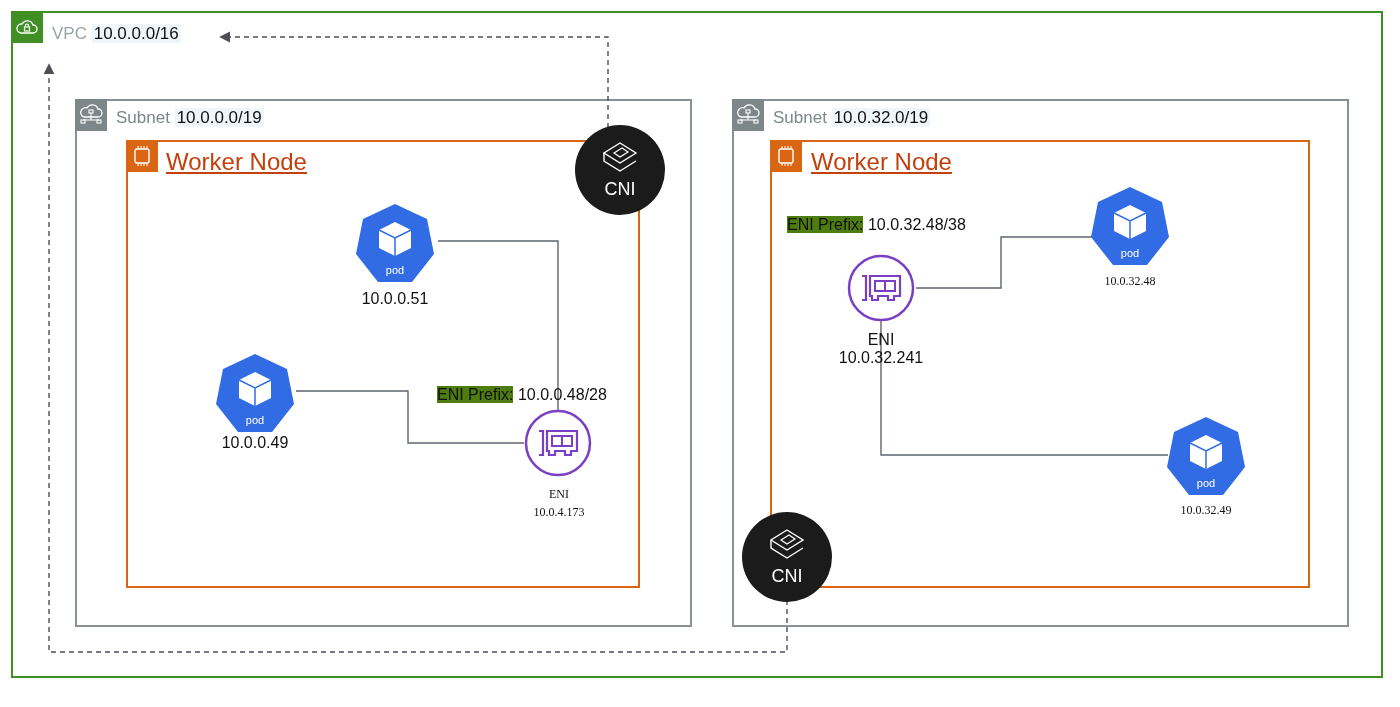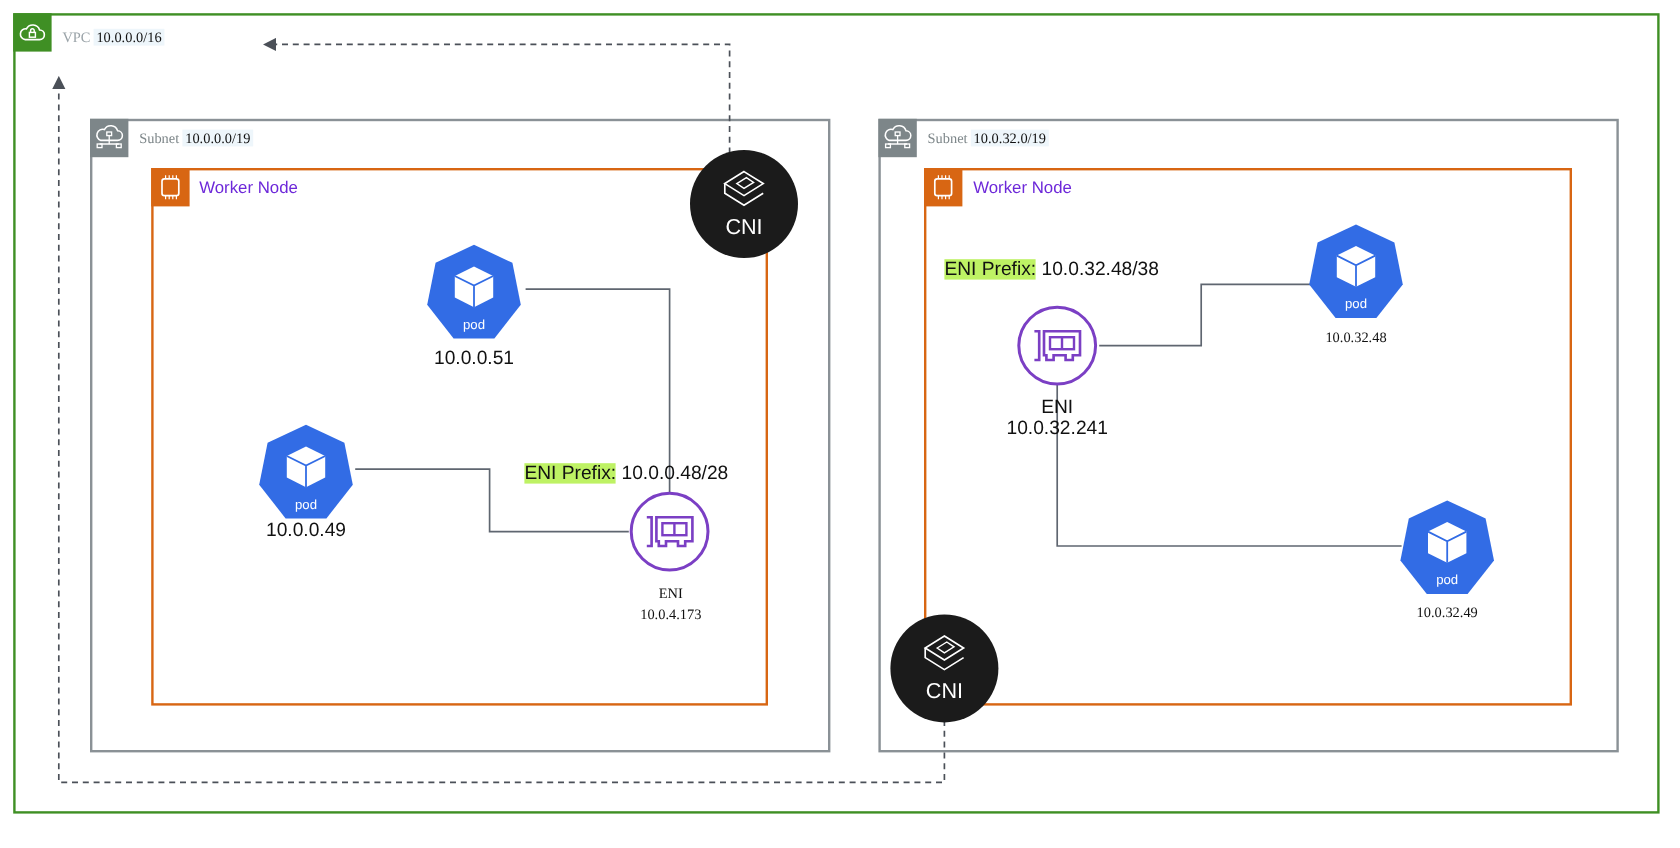--- a/index.html
+++ b/index.html
@@ -1,34 +1,34 @@
 <!DOCTYPE html>
 <html><head>
 <meta charset="utf-8">
 <style>
   html, body { margin:0; padding:0; background:#ffffff; }
   body { width:1400px; height:707px; position:relative; overflow:hidden; font-family:"Liberation Sans", sans-serif; }
   .abs { position:absolute; }
   .vpc-box { left:11px; top:11px; width:1372px; height:667px; border:2px solid #3f8f24; box-sizing:border-box; }
   .vpc-badge { left:11px; top:11px; width:32px; height:32px; background:#3f8f24; display:flex; align-items:center; justify-content:center; }
-  .group-label { font-size:12px; white-space:nowrap;font-family:Liberation Serif, serif; }
+  .group-label { font-size:17px; white-space:nowrap; }
   .group-label .kind { color:#9aa3a8; }
   .group-label .cidr { color:#111; background:#eef6fb; padding:0 2px; }
   .subnet-box { border:2px solid #8a9196; box-sizing:border-box; }
   .subnet-badge { width:32px; height:32px; background:#7d8689; display:flex; align-items:center; justify-content:center; }
   .node-box { border:2px solid #d86613; box-sizing:border-box; }
   .node-badge { width:32px; height:32px; background:#d86613; display:flex; align-items:center; justify-content:center; }
-  .node-label { color:#6d28d9; font-size:14px; white-space:nowrap; }
+  .node-label { color:#c2410c; font-size:24px; white-space:nowrap;text-decoration:underline; }
   .cni { width:90px; height:90px; border-radius:50%; background:#1b1b1b; color:#fff; display:flex; flex-direction:column; align-items:center; justify-content:center; }
   .cni .lbl { font-size:18px; margin-top:2px; }
   .pod { width:80px; height:86px; }
   .ip-label { font-size:16px; color:#111; white-space:nowrap; text-align:center; }
   .ip-serif { font-family:"Liberation Serif", serif; font-size:12px; color:#111; text-align:center; white-space:nowrap; line-height:18px; }
   .eni-prefix { font-size:16px; color:#111; white-space:nowrap; }
-  .eni-prefix .k { background:#bef264; }
+  .eni-prefix .k { background:#4d7c0f; }
   .eni { width:68px; height:68px; }
   svg.lines { position:absolute; left:0; top:0; }
 </style>
 </head>
 <body>
 
 <div class="abs vpc-box"></div>
 <div class="abs vpc-badge">
   <svg width="22" height="18" viewBox="0 0 22 18">
     <path d="M5 15 h12 a4 4 0 0 0 0-8 a6 6 0 0 0-11-1 a4 4 0 0 0-1 9z" fill="none" stroke="#fff" stroke-width="1.4"></path>

